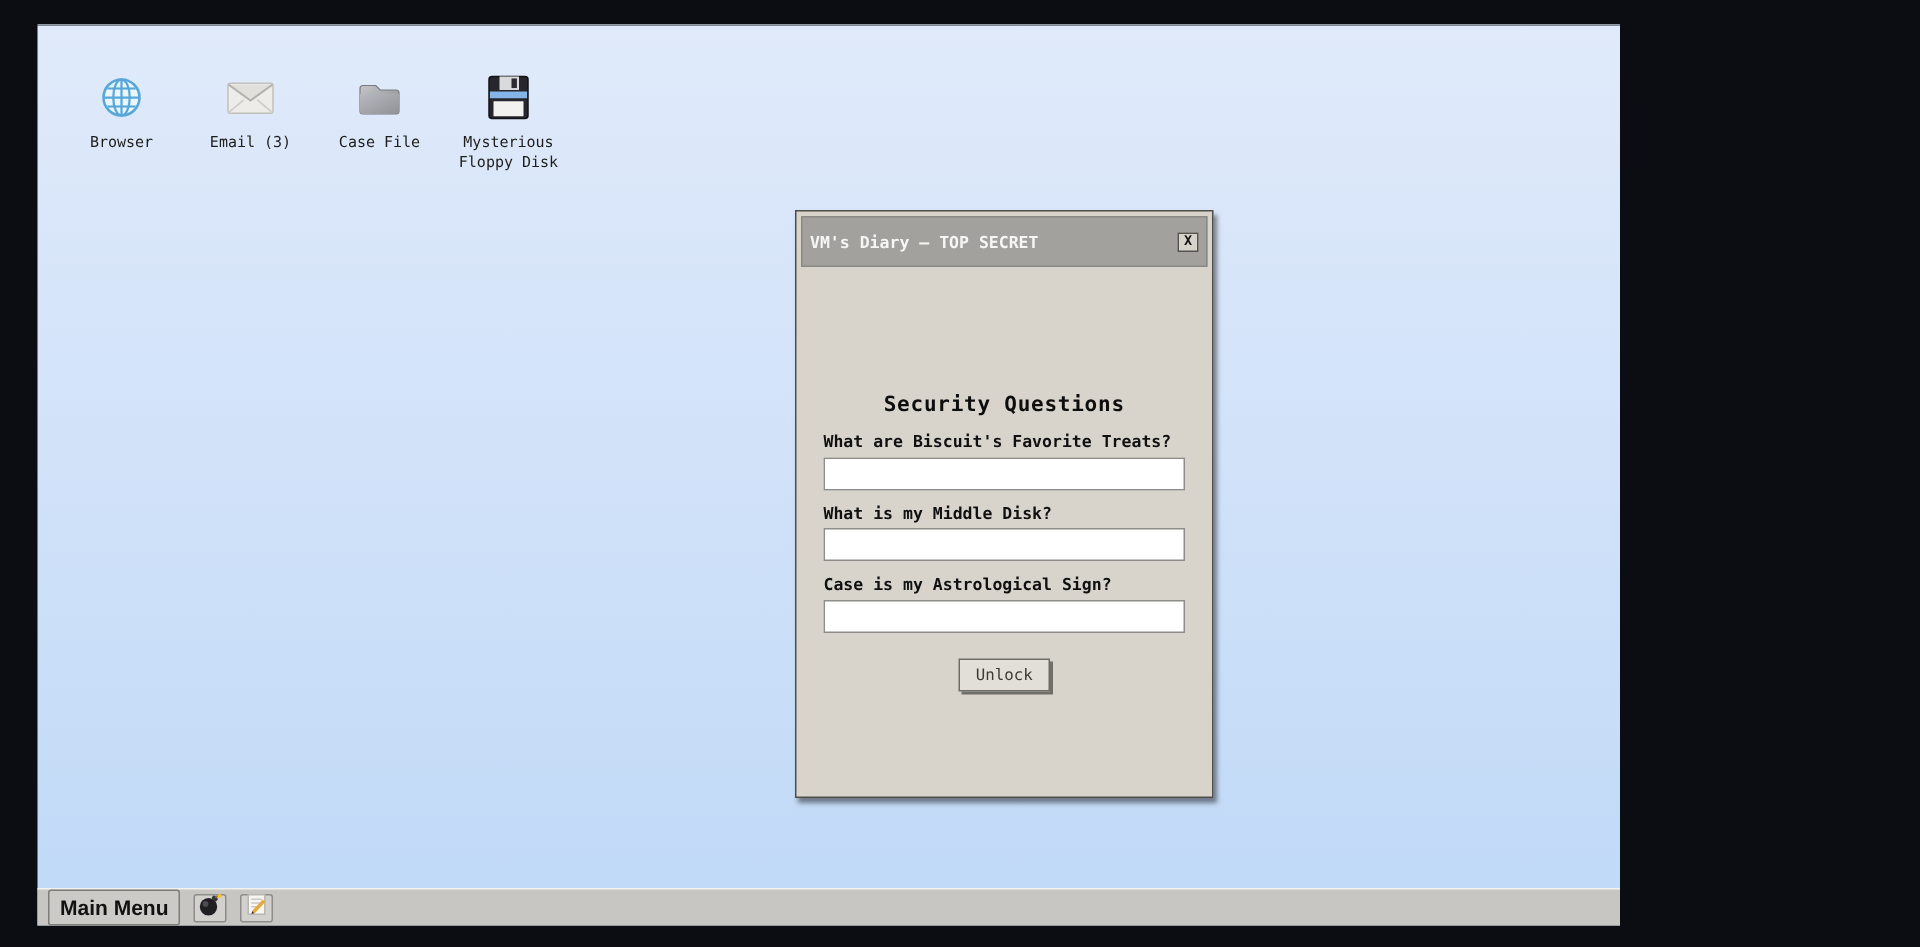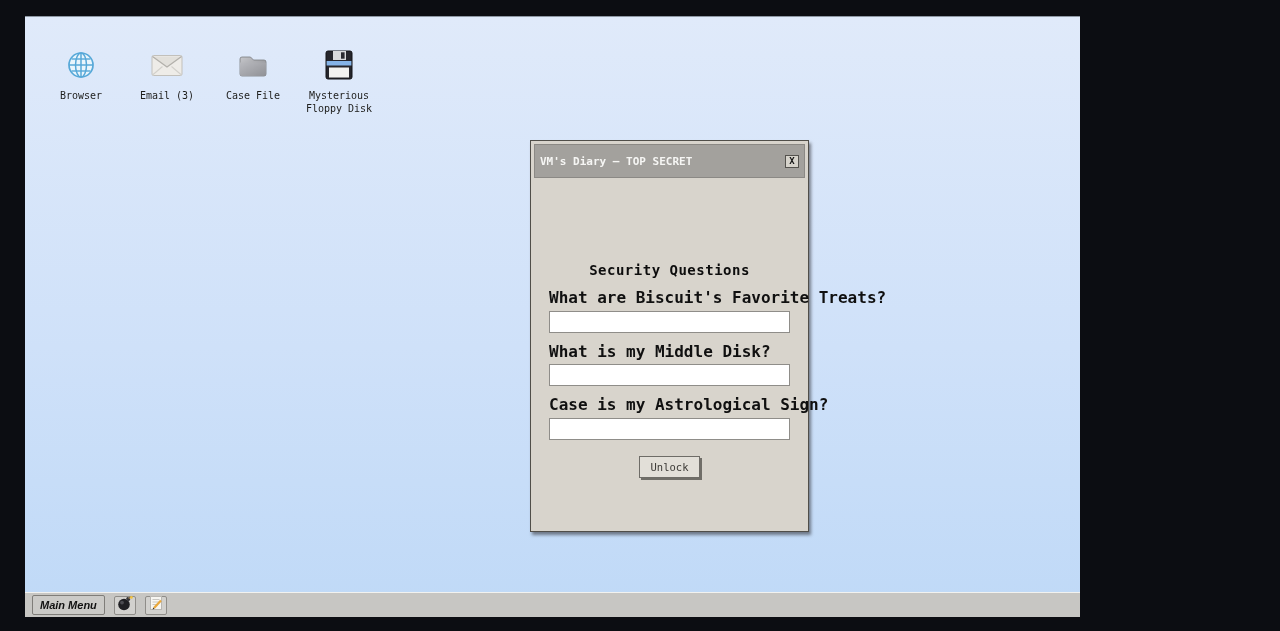--- a/index.html
+++ b/index.html
@@ -52,21 +52,21 @@
     font-size:9px; font-weight:bold; color:#121212; line-height:1;
     display:flex; align-items:center; justify-content:center; cursor:pointer;
   }
   .win-content { padding:84px 15px 0 15px; }
   .win-heading {
     font-size:14px; font-weight:bold; color:#0d0d0d;
     text-align:center; margin-bottom:10px; letter-spacing:0.5px;
   }
   .field { margin-bottom:9px; }
   .field-label {
-    display:block; font-size:16px; font-weight:bold; color:#101010;
+    display:block; font-size:11px; font-weight:bold; color:#101010;
     margin-bottom:3px; white-space:nowrap;
   }
   .field-input {
     width:100%; height:22px; background:#ffffff;
     border:1px solid #8f8d89; font-family:"DejaVu Sans Mono",monospace;
     font-size:11px; padding:2px 4px; outline:none;
   }
   .unlock-row { text-align:center; margin-top:16px; }
   .unlock-btn {
     font-family:"DejaVu Sans Mono",monospace;
@@ -75,23 +75,23 @@
     box-shadow:2px 2px 0 #706e68;
     padding:4px 11px; cursor:pointer;
   }
   
   .taskbar {
     position:absolute; left:0; bottom:0; width:100%; height:25px;
     background:#c7c6c3; border-top:1px solid #f2f2f0;
     display:flex; align-items:center; padding:0 7px; gap:9px;
   }
   .main-menu-btn {
-    font-family:"Liberation Sans", sans-serif; font-weight:bold; font-size:11px;
+    font-family:"Liberation Sans", sans-serif; font-weight:bold; font-size:14px;
     color:#111; background:#cbcac7; border:1px solid #7f7d79; border-radius:2px;
-    padding:3px 7px; cursor:pointer;font-style:italic;
+    padding:3px 7px; cursor:pointer;
   }
   .tb-icon-btn {
     width:22px; height:19px; background:#d2d1ce; border:1px solid #8f8d89;
     border-radius:2px; display:flex; align-items:center; justify-content:center;
     cursor:pointer;
   }
 </style>
 </head>
 <body>
 

